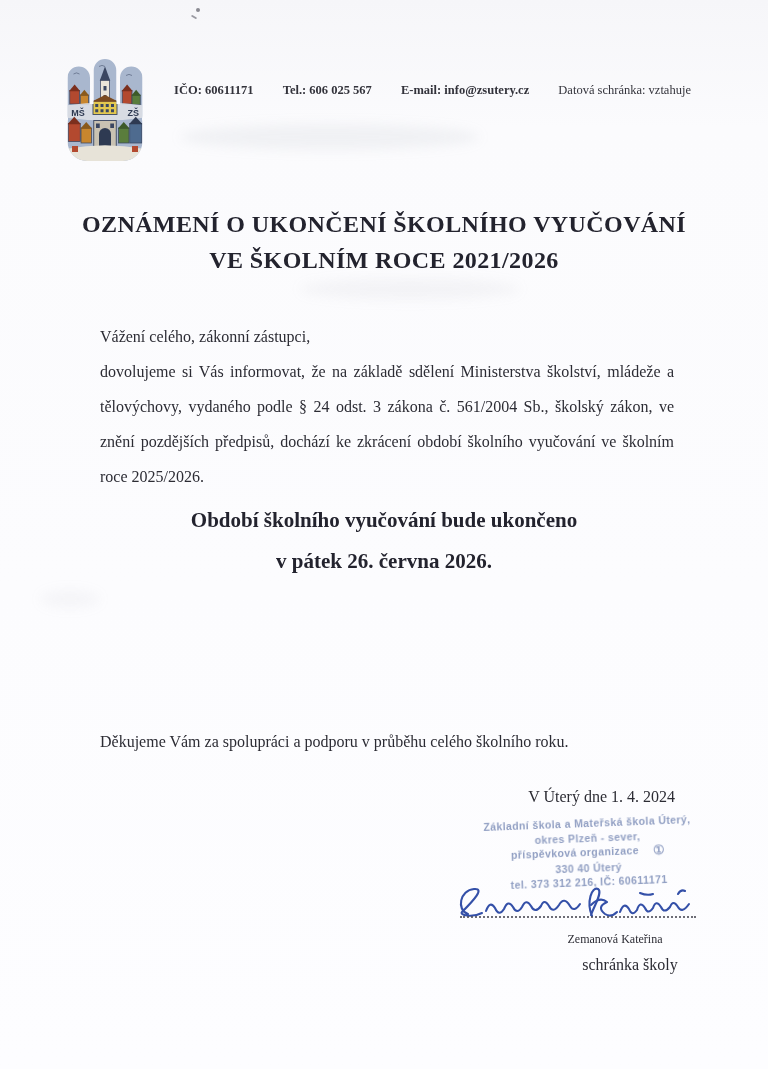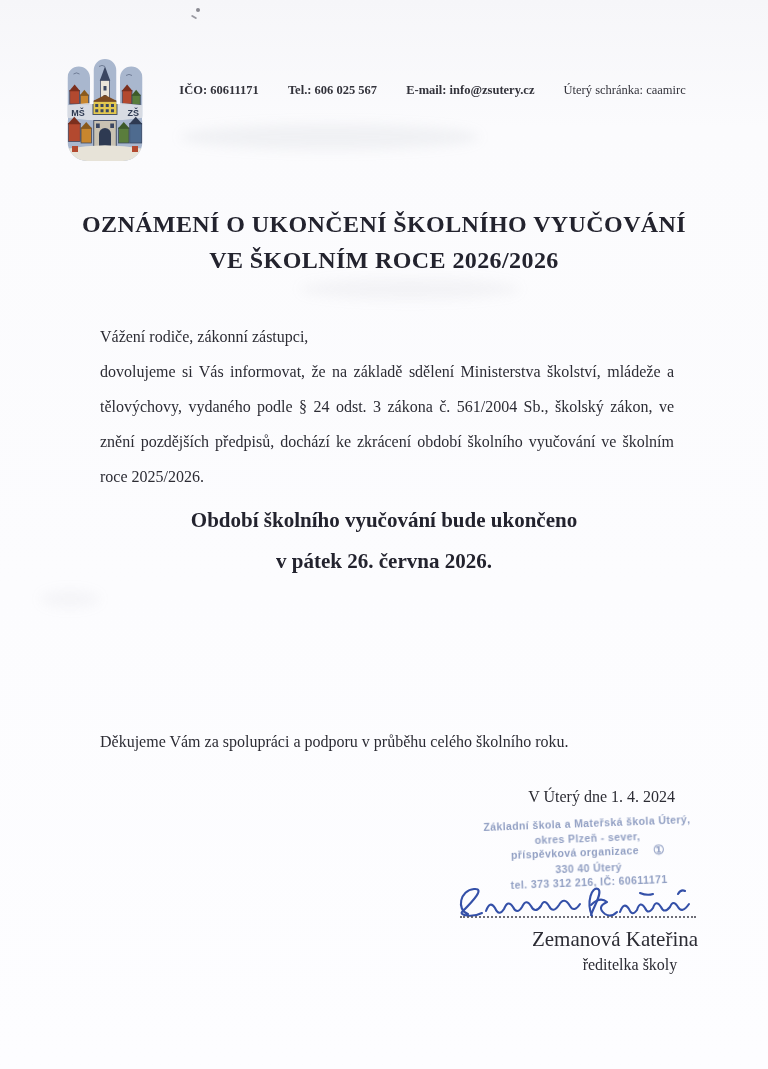--- a/index.html
+++ b/index.html
@@ -66,21 +66,21 @@
     display:inline-block;margin-left:14px;font-size:13px;vertical-align:-1px;
     color:rgba(110,128,175,.7);
   }
   .signature{position:absolute;left:452px;top:878px;width:250px;height:48px;}
   .dotline{
     position:absolute;left:460px;top:916px;width:236px;height:0;
     border-bottom:2px dotted #4a4a54;opacity:.8;
   }
   .sig-name{
     position:absolute;left:500px;top:926px;width:230px;text-align:center;
-    font-size:21px;color:#2c2c34;line-height:26px;
+    font-size:12px;color:#2c2c34;line-height:26px;
   }
   .sig-role{
     position:absolute;left:530px;top:952px;width:200px;text-align:center;
     font-size:16px;color:#2c2c34;line-height:26px;
   }
 </style>
 </head>
 <body>
 
 <div class="page">
@@ -159,30 +159,30 @@
           <rect x="88" y="118" width="8" height="8"></rect>
       </g>
     </g>
   </svg>
 
   <div class="letterhead">
     <div class="row2">
       <span class="gap">IČO: 60611171</span>
       <span class="gap">Tel.: 606 025 567</span>
       <span class="gap">E-mail: info@zsutery.cz</span>
-      <span>Úterý schránka: caamirc</span>
+      <span>Datová schránka: vztahuje</span>
     </div>
   </div>
 
   <div class="doc-title">
     <div>OZNÁMENÍ O UKONČENÍ ŠKOLNÍHO VYUČOVÁNÍ</div>
-    <div>VE ŠKOLNÍM ROCE 2026/2026</div>
-  </div>
-
-  <div class="body-block salutation">Vážení rodiče, zákonní zástupci,</div>
+    <div>VE ŠKOLNÍM ROCE 2021/2026</div>
+  </div>
+
+  <div class="body-block salutation">Vážení celého, zákonní zástupci,</div>
   <div class="body-block para1">dovolujeme si Vás informovat, že na základě sdělení Ministerstva školství, mládeže a tělovýchovy, vydaného podle § 24 odst. 3 zákona č. 561/2004 Sb., školský zákon, ve znění pozdějších předpisů, dochází ke zkrácení období školního vyučování ve školním roce 2025/2026.</div>
 
   <div class="highlight">
     <div>Období školního vyučování bude ukončeno</div>
     <div>v pátek 26. června 2026.</div>
   </div>
 
   <div class="body-block para3">Děkujeme Vám za spolupráci a podporu v průběhu celého školního roku.</div>
 
   <div class="date-line">V Úterý dne 1. 4. 2024</div>
@@ -204,15 +204,15 @@
       <path d="M140,38 C134,24 140,8 146,11 C151,14 142,28 139,37"></path>
       <path d="M139,27 q9,-9 16,-3 q-11,5 -2,12 q6,4 12,-2"></path>
       <path d="M168,34 q4,-11 9,-3 q3,8 8,1 q3,-10 8,-2 q3,7 8,0 q3,-9 8,-1 q3,7 9,0 q3,-8 8,0 q4,7 11,-3"></path>
       <path d="M188,15 q7,3 13,1"></path>
       <path d="M226,16 q3,-5 7,-3"></path>
     </g>
   </svg>
   <div class="dotline"></div>
 
   <div class="sig-name">Zemanová Kateřina</div>
-  <div class="sig-role">ředitelka školy</div>
+  <div class="sig-role">schránka školy</div>
 
 </div>
 
 </body></html>

